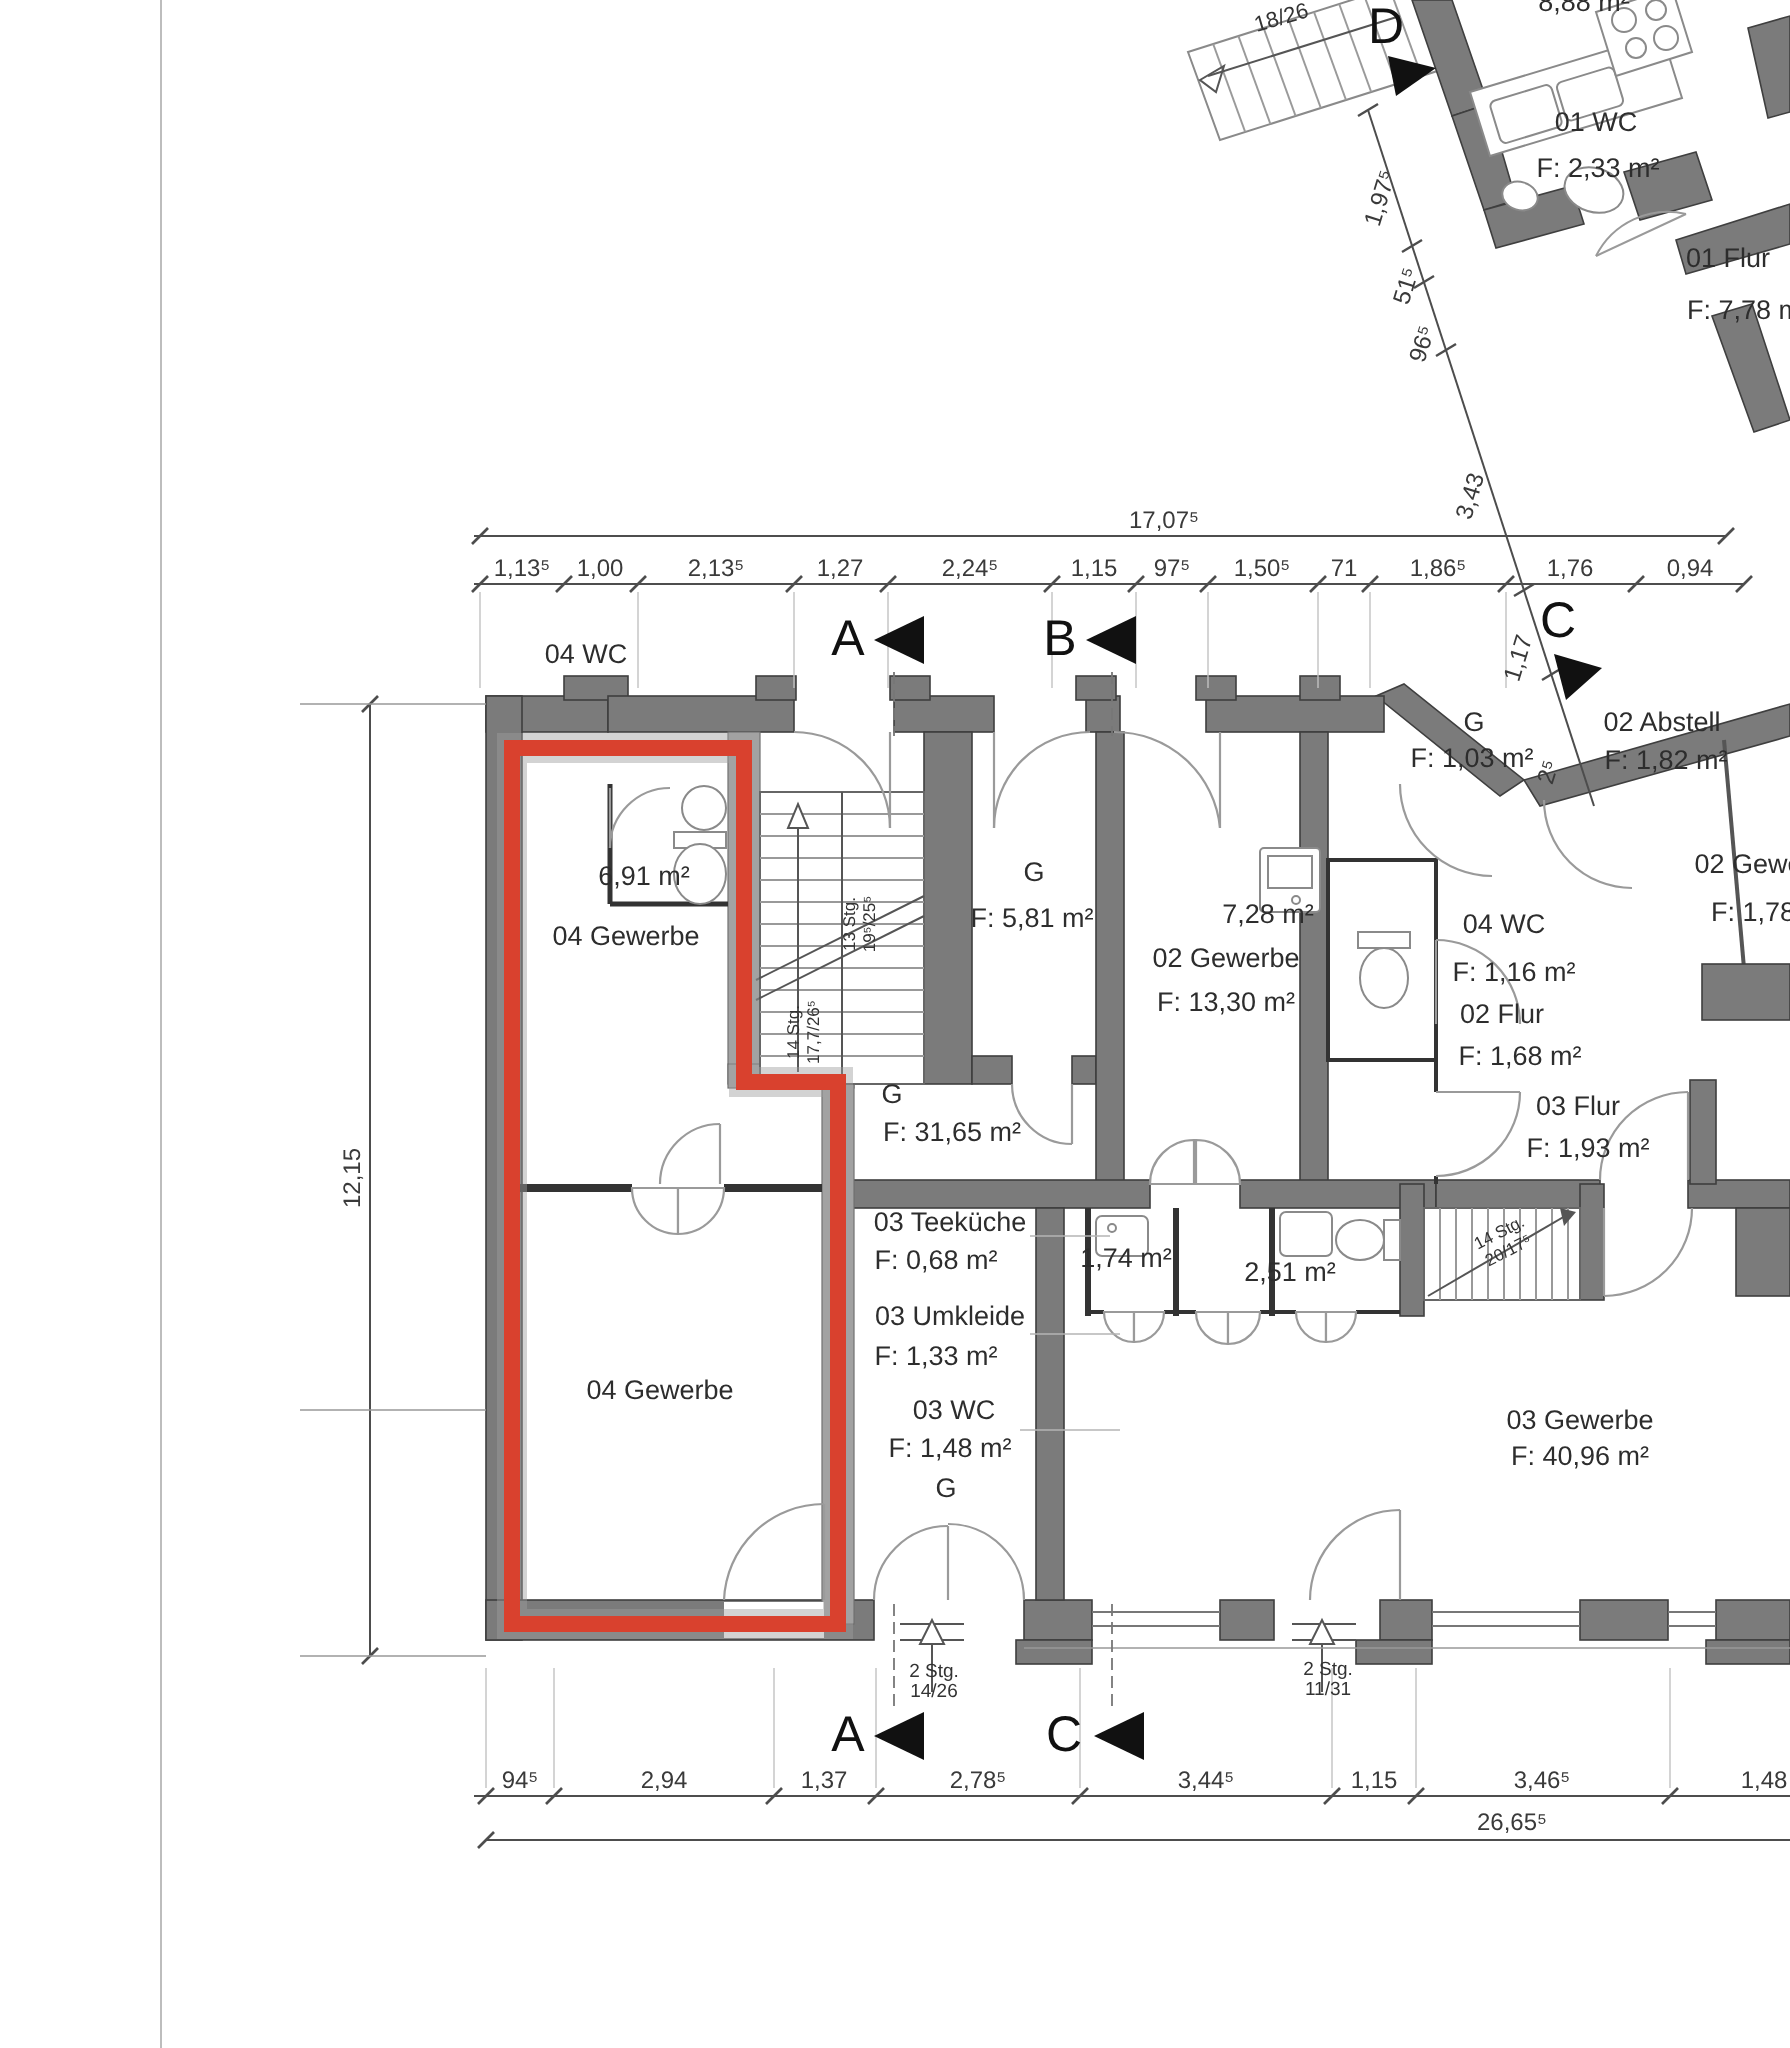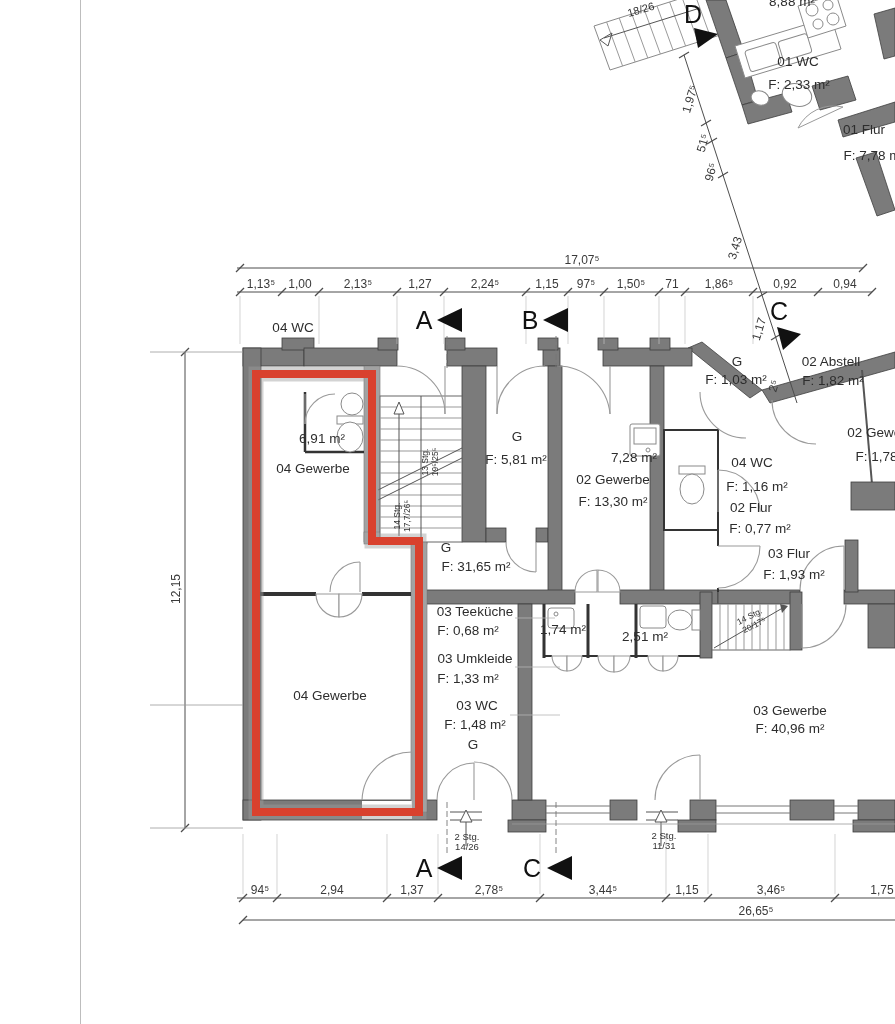--- a/index.html
+++ b/index.html
@@ -377,21 +377,21 @@
 <div class="lbl" style="left:330px;top:695px">04 Gewerbe</div>
 
 <div class="lbl" style="left:517px;top:436px">G</div>
 <div class="lbl" style="left:516px;top:459px">F: 5,81 m²</div>
 <div class="lbl" style="left:634px;top:457px">7,28 m²</div>
 <div class="lbl" style="left:613px;top:479px">02 Gewerbe</div>
 <div class="lbl" style="left:613px;top:501px">F: 13,30 m²</div>
 <div class="lbl" style="left:752px;top:462px">04 WC</div>
 <div class="lbl" style="left:757px;top:486px">F: 1,16 m²</div>
 <div class="lbl" style="left:751px;top:507px">02 Flur</div>
-<div class="lbl" style="left:760px;top:528px">F: 0,77 m²</div>
+<div class="lbl" style="left:760px;top:528px">F: 1,68 m²</div>
 <div class="lbl" style="left:737px;top:361px">G</div>
 <div class="lbl" style="left:736px;top:379px">F: 1,03 m²</div>
 <div class="lbl" style="left:831px;top:361px">02 Abstell</div>
 <div class="lbl" style="left:833px;top:380px">F: 1,82 m²</div>
 <div class="lbl" style="left:884px;top:432px">02 Gewerbe</div>
 <div class="lbl" style="left:884px;top:456px">F: 1,78 m</div>
 
 <div class="lbl" style="left:446px;top:547px">G</div>
 <div class="lbl" style="left:476px;top:566px">F: 31,65 m²</div>
 <div class="lbl" style="left:789px;top:553px">03 Flur</div>
@@ -426,31 +426,31 @@
 <div class="dim" style="left:261px;top:284px">1,13⁵</div>
 <div class="dim" style="left:300px;top:284px">1,00</div>
 <div class="dim" style="left:358px;top:284px">2,13⁵</div>
 <div class="dim" style="left:420px;top:284px">1,27</div>
 <div class="dim" style="left:485px;top:284px">2,24⁵</div>
 <div class="dim" style="left:547px;top:284px">1,15</div>
 <div class="dim" style="left:586px;top:284px">97⁵</div>
 <div class="dim" style="left:631px;top:284px">1,50⁵</div>
 <div class="dim" style="left:672px;top:284px">71</div>
 <div class="dim" style="left:719px;top:284px">1,86⁵</div>
-<div class="dim" style="left:785px;top:284px">0,92</div>
+<div class="dim" style="left:785px;top:284px">1,76</div>
 <div class="dim" style="left:845px;top:284px">0,94</div>
 
 <div class="dim" style="left:260px;top:890px">94⁵</div>
 <div class="dim" style="left:332px;top:890px">2,94</div>
 <div class="dim" style="left:412px;top:890px">1,37</div>
 <div class="dim" style="left:489px;top:890px">2,78⁵</div>
 <div class="dim" style="left:603px;top:890px">3,44⁵</div>
 <div class="dim" style="left:687px;top:890px">1,15</div>
 <div class="dim" style="left:771px;top:890px">3,46⁵</div>
-<div class="dim" style="left:882px;top:890px">1,75</div>
+<div class="dim" style="left:882px;top:890px">1,48</div>
 <div class="dim" style="left:756px;top:911px">26,65⁵</div>
 
 <div class="dim rot90" style="left:176px;top:589px">12,15</div>
 <div class="dim rot73" style="left:690px;top:99px">1,97⁵</div>
 <div class="dim rot73" style="left:703px;top:143px">51⁵</div>
 <div class="dim rot73" style="left:711px;top:172px">96⁵</div>
 <div class="dim rot73" style="left:735px;top:248px">3,43</div>
 <div class="dim rot73" style="left:759px;top:329px">1,17</div>
 <div class="dim rot73" style="left:774px;top:386px">2⁵</div>
 

